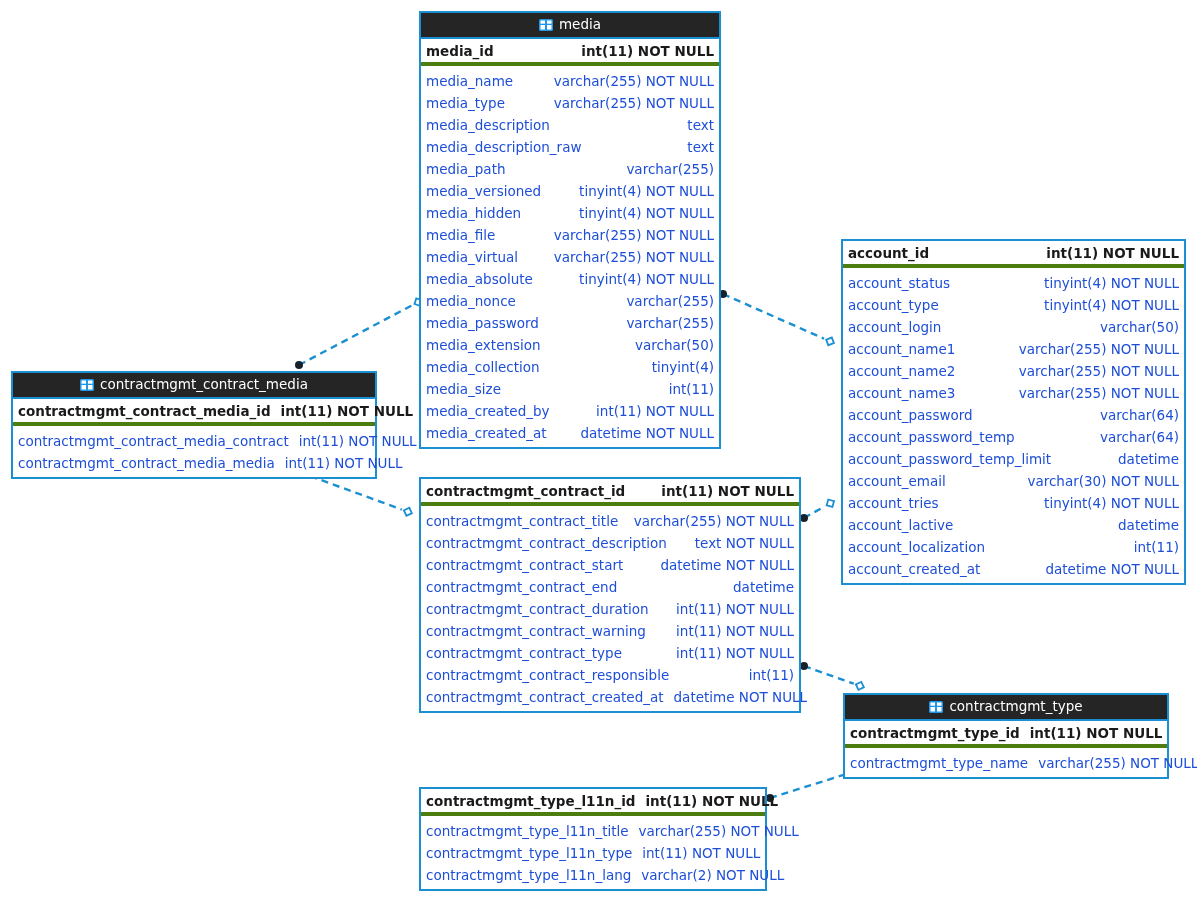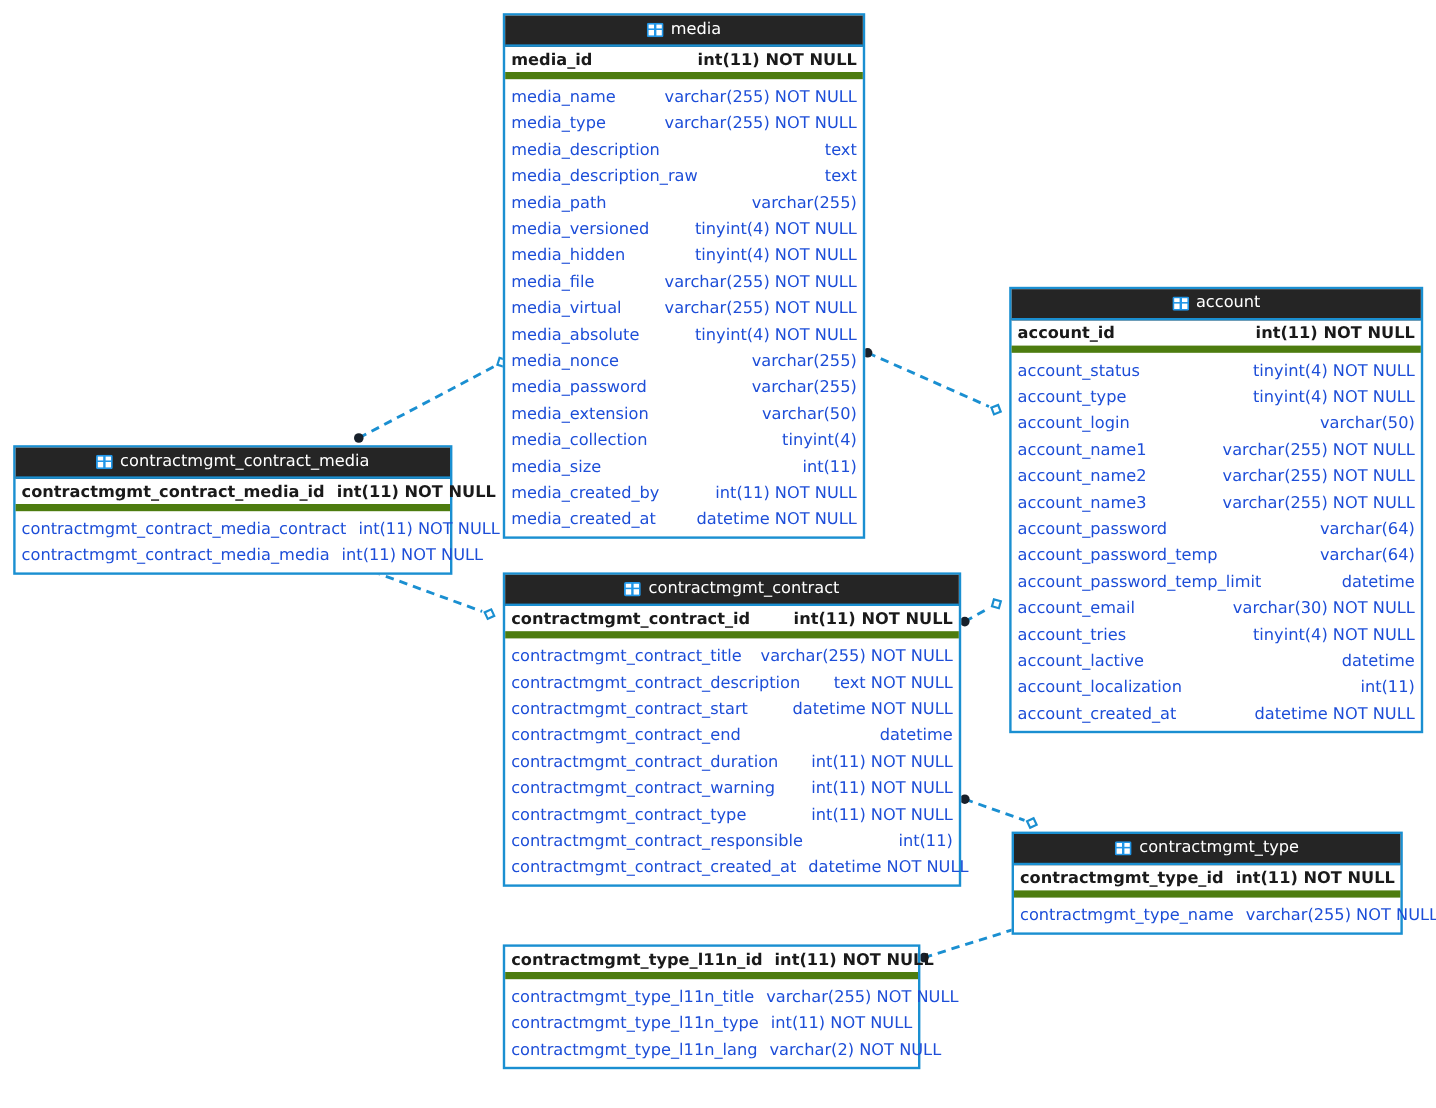--- a/index.html
+++ b/index.html
@@ -69,21 +69,21 @@
 
   .entity-pk {
     display: flex;
     align-items: center;
     justify-content: space-between;
     font-size: 13.5px;
     color: #1a1a1a;
     height: 27px;
     box-sizing: border-box;
     padding: 0 5px;
-    border-bottom: 6px solid #4d7c0f;
+    border-bottom: 4px solid #4d7c0f;
     white-space: nowrap;
   }
   .entity-pk .fname { font-weight: bold; }
   .entity-pk .ftype { font-weight: bold; padding-left: 10px; }
 
   .entity-fields {
     padding: 4px 0 3px 0;
   }
 
   .field-row {
@@ -228,32 +228,20 @@
           <span class="ftype">int(11) NOT NULL</span>
         </div>
         <div class="field-row">
           <span class="fname">media_created_at</span>
           <span class="ftype">datetime NOT NULL</span>
         </div>
       </div>
   </div>
 
   <div class="entity" id="ent-account">
-    <div class="entity-header">
-      <span class="table-icon">
-        <svg width="14" height="12" viewBox="0 0 14 12">
-          <rect x="0" y="0" width="14" height="12" rx="1.5" fill="#2196e8"></rect>
-          <rect x="1.5" y="1.5" width="4.5" height="3.2" fill="#ffffff"></rect>
-          <rect x="8" y="1.5" width="4.5" height="3.2" fill="#ffffff"></rect>
-          <rect x="1.5" y="6" width="4.5" height="4.5" fill="#ffffff"></rect>
-          <rect x="8" y="6" width="4.5" height="4.5" fill="#ffffff"></rect>
-        </svg>
-      </span>
-      <span>account</span>
-    </div>
     <div class="entity-pk">
       <span class="fname">account_id</span>
       <span class="ftype">int(11) NOT NULL</span>
     </div>
     <div class="entity-fields">
         <div class="field-row">
           <span class="fname">account_status</span>
           <span class="ftype">tinyint(4) NOT NULL</span>
         </div>
         <div class="field-row">
@@ -334,32 +322,20 @@
           <span class="ftype">int(11) NOT NULL</span>
         </div>
         <div class="field-row">
           <span class="fname">contractmgmt_contract_media_media</span>
           <span class="ftype">int(11) NOT NULL</span>
         </div>
       </div>
   </div>
 
   <div class="entity" id="ent-contract">
-    <div class="entity-header">
-      <span class="table-icon">
-        <svg width="14" height="12" viewBox="0 0 14 12">
-          <rect x="0" y="0" width="14" height="12" rx="1.5" fill="#2196e8"></rect>
-          <rect x="1.5" y="1.5" width="4.5" height="3.2" fill="#ffffff"></rect>
-          <rect x="8" y="1.5" width="4.5" height="3.2" fill="#ffffff"></rect>
-          <rect x="1.5" y="6" width="4.5" height="4.5" fill="#ffffff"></rect>
-          <rect x="8" y="6" width="4.5" height="4.5" fill="#ffffff"></rect>
-        </svg>
-      </span>
-      <span>contractmgmt_contract</span>
-    </div>
     <div class="entity-pk">
       <span class="fname">contractmgmt_contract_id</span>
       <span class="ftype">int(11) NOT NULL</span>
     </div>
     <div class="entity-fields">
         <div class="field-row">
           <span class="fname">contractmgmt_contract_title</span>
           <span class="ftype">varchar(255) NOT NULL</span>
         </div>
         <div class="field-row">

